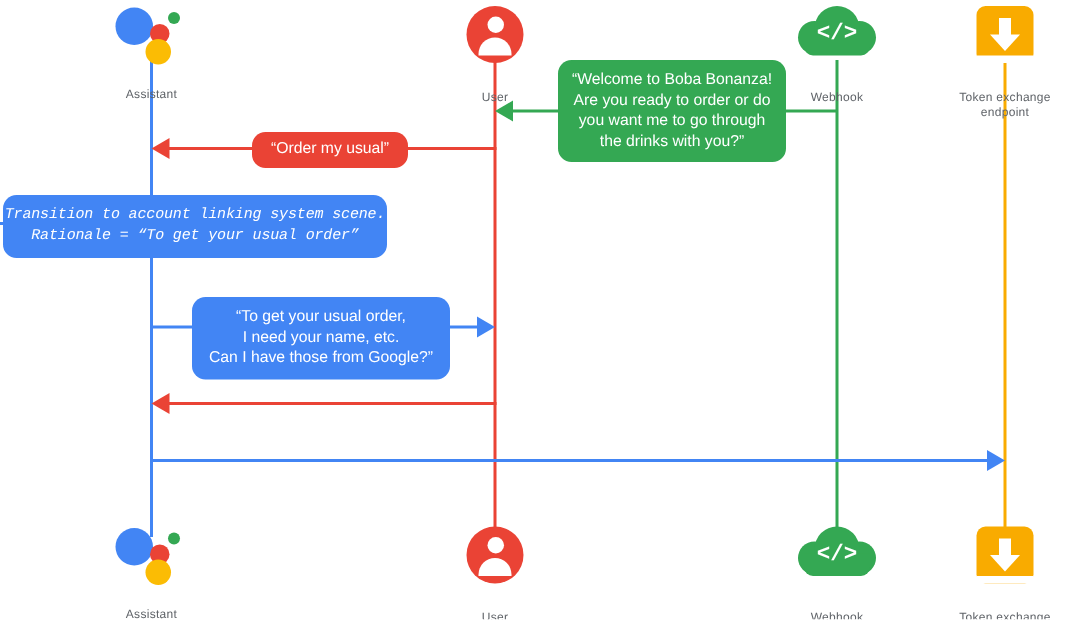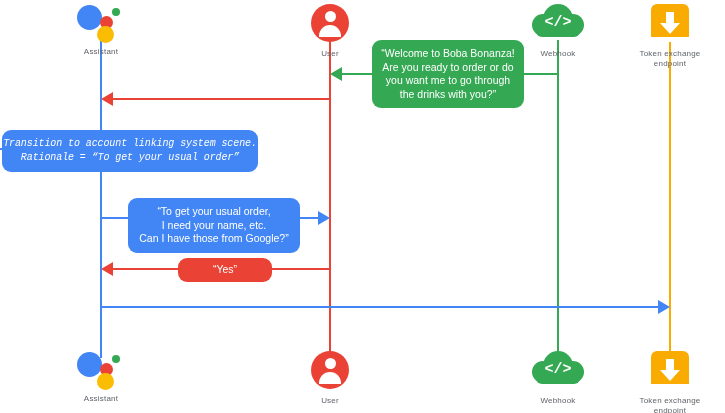--- a/index.html
+++ b/index.html
@@ -26,21 +26,21 @@
   .actor {
     position: absolute;
     width: 120px;
     text-align: center;
   }
   .actor-label {
     font-size: 8px;
     color: #5f6368;
     letter-spacing: 0.2px;
     line-height: 10px;
-    margin-top: 3px;
+    margin-top: 14px;
     white-space: pre-line;
   }
   .icon-box {
     height: 42px;
     position: relative;
     width: 120px;
   }
   
   .assistant-icon { position: relative; width: 52px; height: 42px; margin: 0 auto; }
   .assistant-icon i { position: absolute; border-radius: 50%; display: block; }
@@ -140,34 +140,34 @@
 
   <div class="msg-line" style="left:336px; top:73px; width:222px; background:#34A853;"></div>
   <div class="arrow-head arrow-left" style="left:330px; top:67px; border-right:12px solid #34A853;"></div>
   <div class="bubble bubble-sans" style="left:372px; top:40px; width:152px; padding:7px 8px; background:#34A853; white-space:pre-line;">“Welcome to Boba Bonanza!
 Are you ready to order or do
 you want me to go through
 the drinks with you?”</div>
 
   <div class="msg-line" style="left:107px; top:98px; width:224px; background:#EA4335;"></div>
   <div class="arrow-head arrow-left" style="left:101px; top:92px; border-right:12px solid #EA4335;"></div>
+  <div class="bubble bubble-sans" style="left:168px; top:88px; width:104px; padding:5px 6px; background:#EA4335; white-space:pre-line;">“Order my usual”</div>
 
   <div class="msg-line" style="left:0px; top:148px; width:101px; background:#4285F4;"></div>
   <div class="bubble bubble-mono" style="left:2px; top:130px; width:256px; padding:7px 0; background:#4285F4; white-space:pre-line;">Transition to account linking system scene.
 Rationale = “To get your usual order”</div>
 
   <div class="msg-line" style="left:101px; top:217px; width:222px; background:#4285F4;"></div>
   <div class="arrow-head arrow-right" style="left:318px; top:211px; border-left:12px solid #4285F4;"></div>
   <div class="bubble bubble-sans" style="left:128px; top:198px; width:172px; padding:7px 8px; background:#4285F4; white-space:pre-line;">“To get your usual order,
 I need your name, etc.
 Can I have those from Google?”</div>
 
   <div class="msg-line" style="left:107px; top:268px; width:224px; background:#EA4335;"></div>
   <div class="arrow-head arrow-left" style="left:101px; top:262px; border-right:12px solid #EA4335;"></div>
-  <div class="bubble bubble-sans" style="left:178px; top:258px; width:94px; padding:5px 6px; background:#EA4335; white-space:pre-line;">“Yes”</div>
 
   <div class="msg-line" style="left:101px; top:306px; width:562px; background:#4285F4;"></div>
   <div class="arrow-head arrow-right" style="left:658px; top:300px; border-left:12px solid #4285F4;"></div>
 
   <div class="actor" style="left:41px; top:349px;">
     <div class="icon-box">
       <div class="assistant-icon">
         <i class="a-blue"></i>
         <i class="a-red"></i>
         <i class="a-green"></i>

